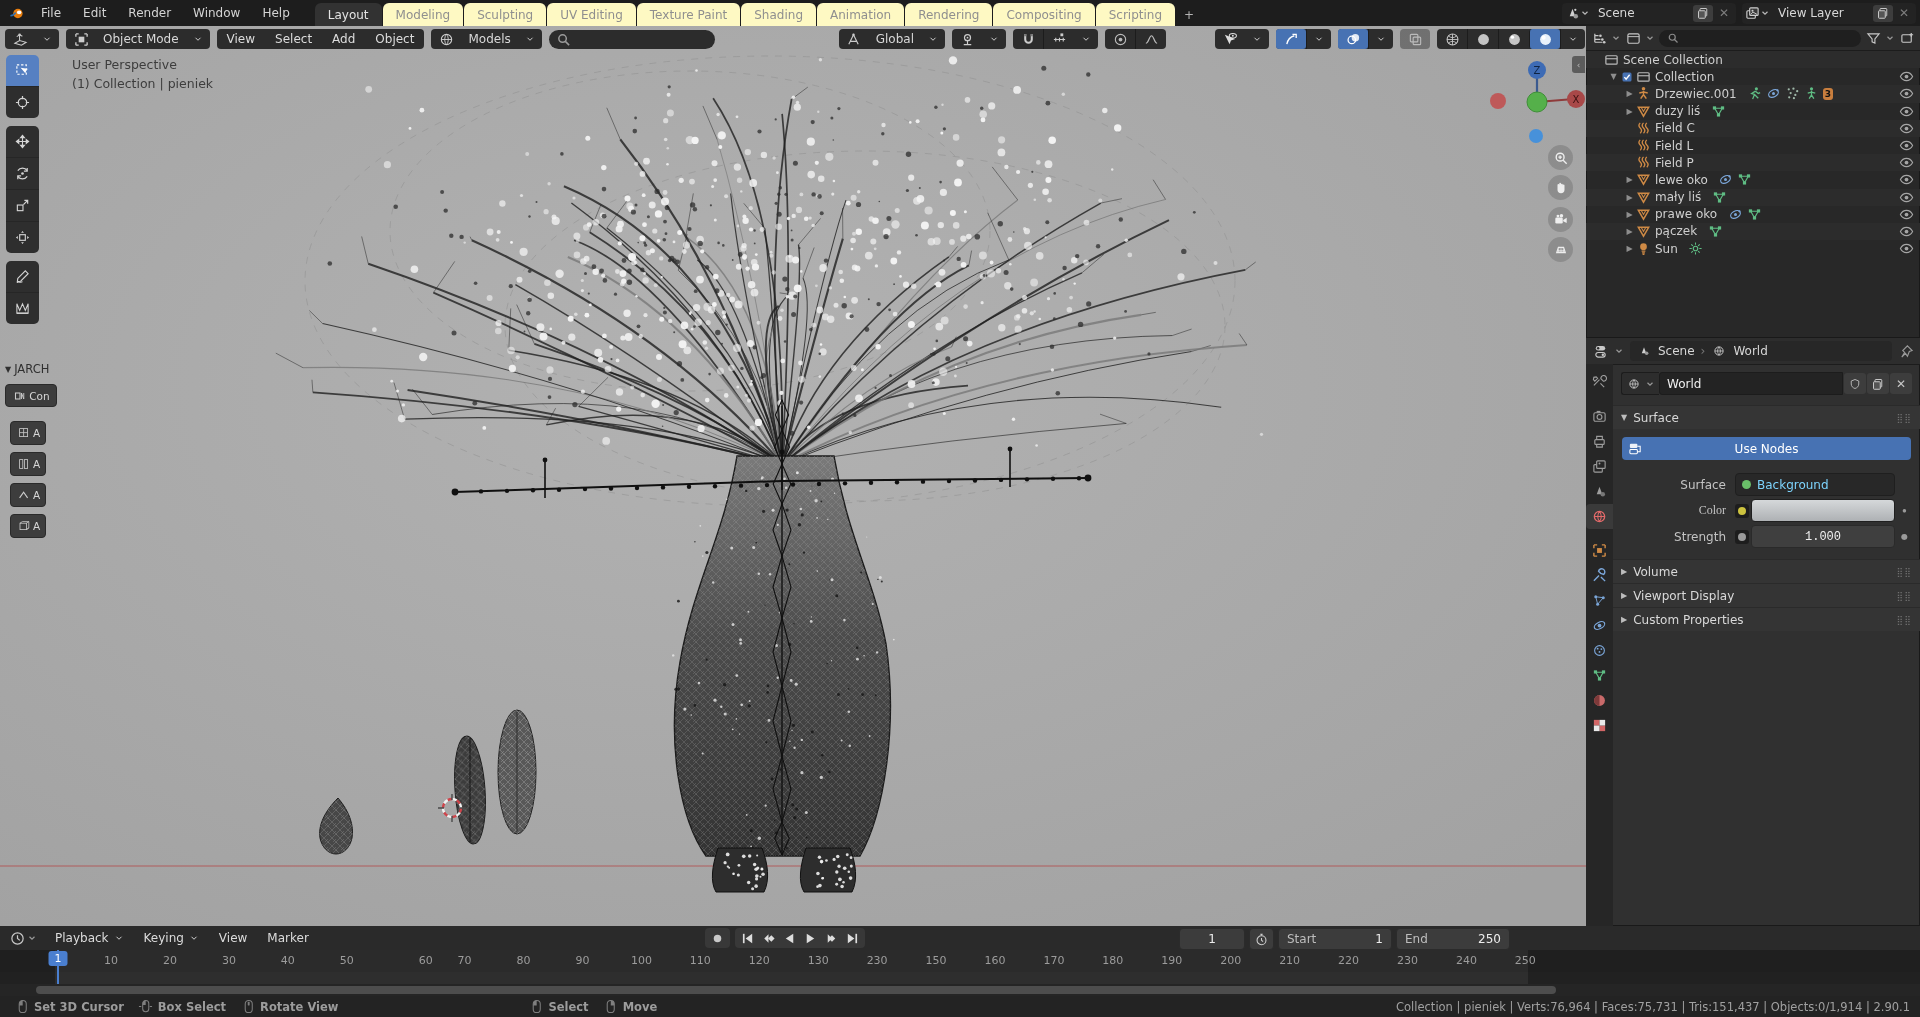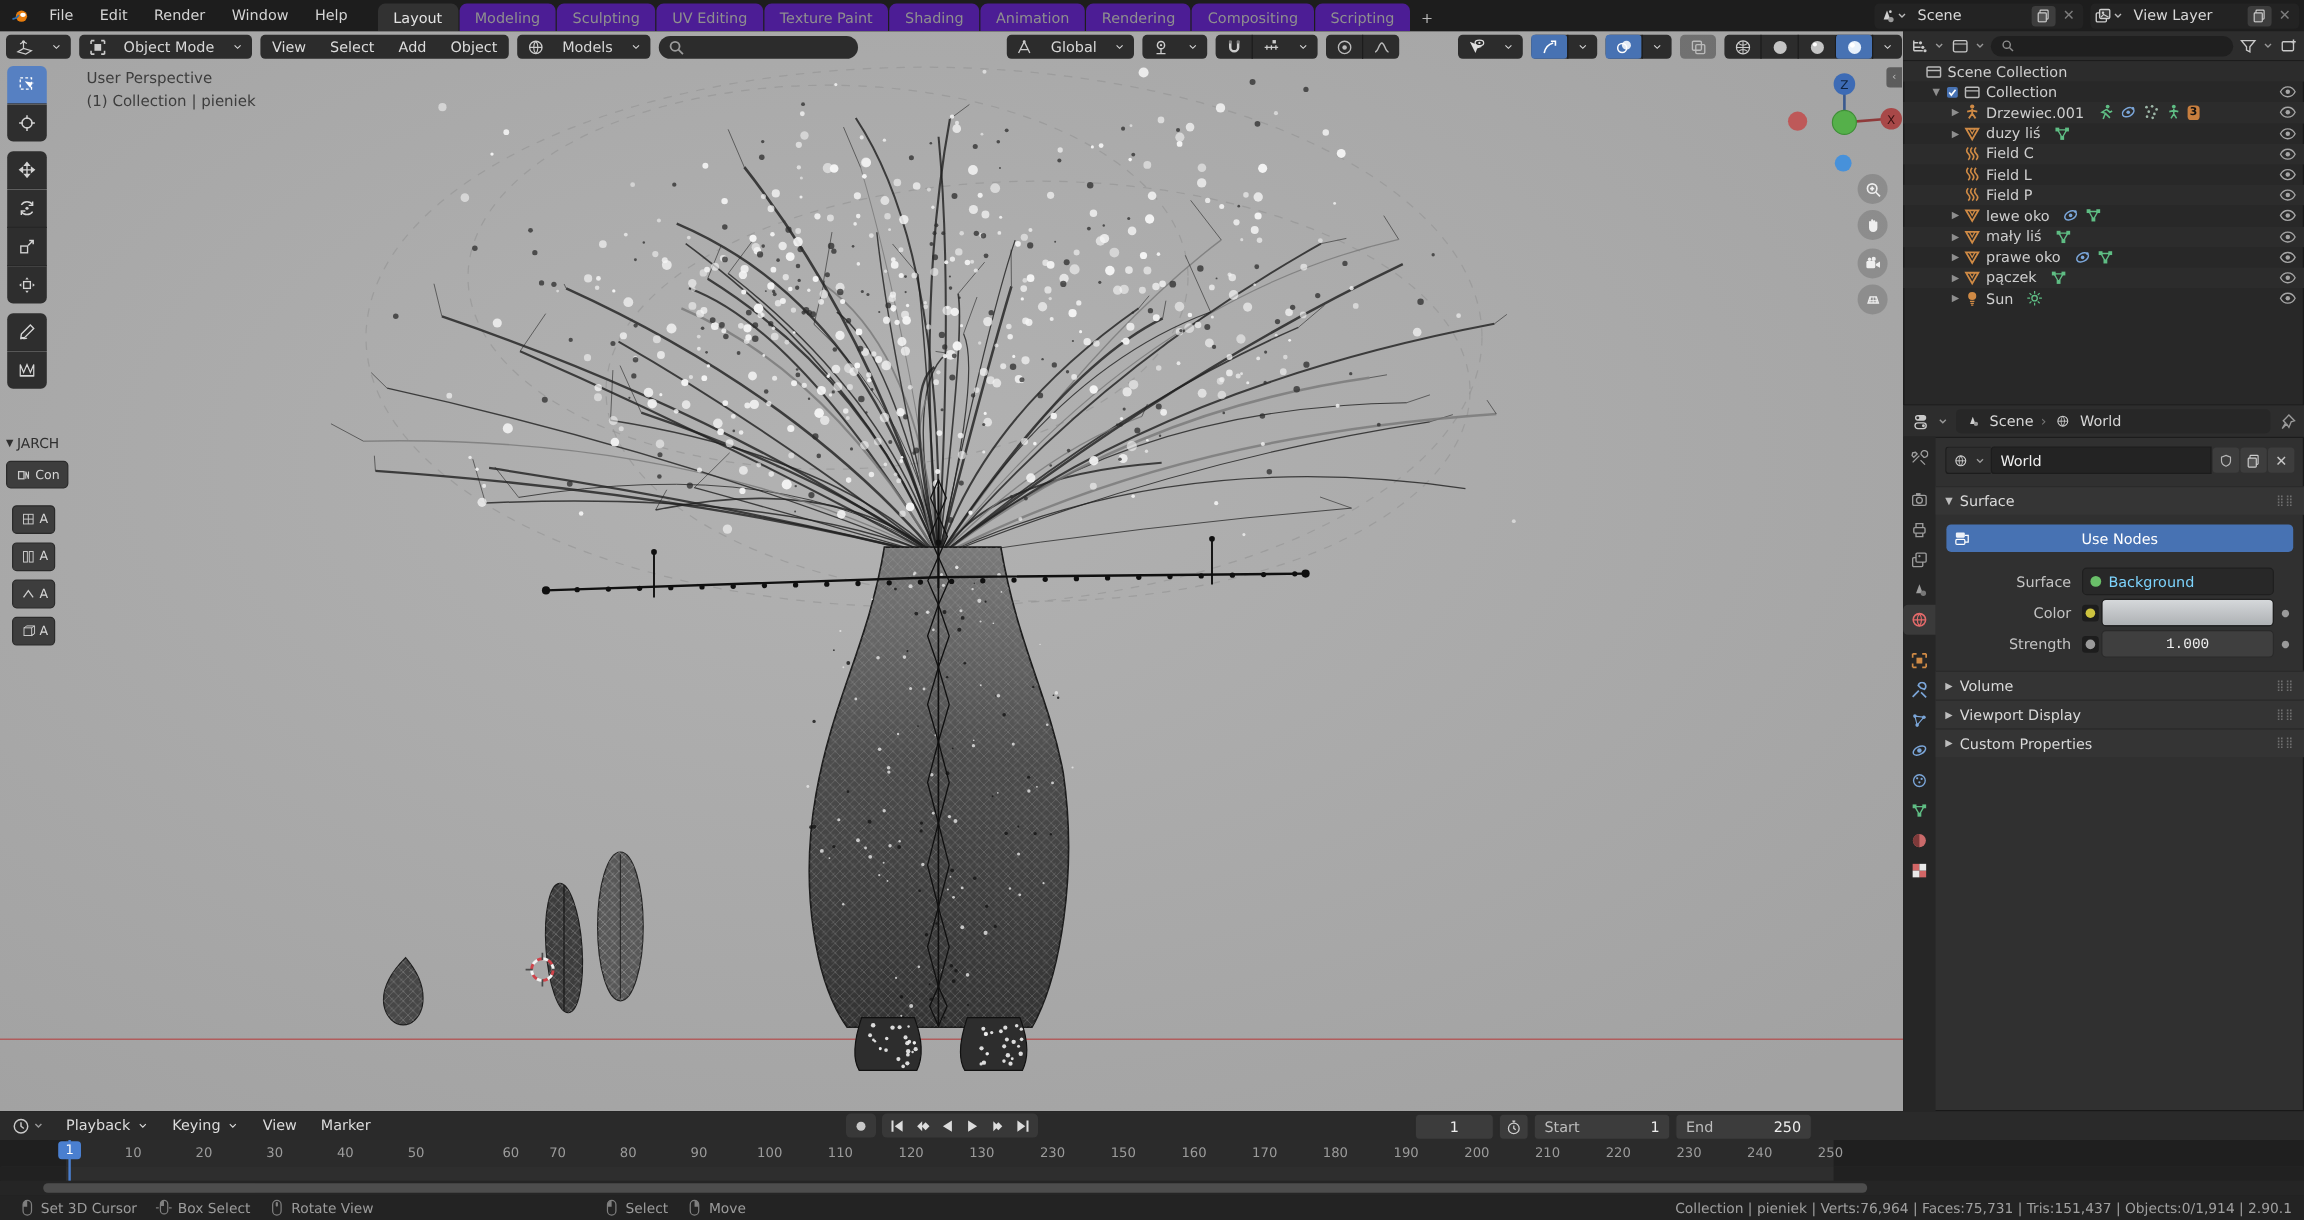--- a/index.html
+++ b/index.html
@@ -8,21 +8,21 @@
        -webkit-font-smoothing:antialiased;}
   .icon{display:inline-flex;align-items:center;justify-content:center;width:16px;height:16px;flex:none;}
   .icon svg{width:15px;height:15px;display:block;}
   .icon.sm svg{width:12px;height:12px;}
   .chev{display:inline-flex;width:10px;height:10px;flex:none;}
   .chev svg{width:10px;height:10px;}
   
   #topbar{position:absolute;left:0;top:0;width:1920px;height:26px;background:#1d1d1d;display:flex;align-items:center;}
   .menu-item{padding:0 11px;color:#d4d4d4;height:26px;display:flex;align-items:center;cursor:default;}
   #tabs{display:flex;align-items:flex-end;height:26px;margin-left:14px;}
-  .tab{height:23px;padding:0 13px;display:flex;align-items:center;background:#4c1d95;color:#8f8f8f;
+  .tab{height:23px;padding:0 13px;display:flex;align-items:center;background:#fef9c3;color:#8f8f8f;
        border-radius:6px 6px 0 0;margin-right:1px;}
   .tab.active{background:#323232;color:#e3e3e3;}
   .tab.plus{background:transparent;color:#b5b5b5;padding:0 8px;}
   #topbar-right{margin-left:auto;display:flex;gap:6px;margin-right:4px;}
   .db-selector{display:flex;align-items:center;background:#232323;border-radius:4px;height:21px;padding:0 2px;}
   .db-selector .name{padding:0 8px;color:#d8d8d8;min-width:86px;}
   .mini-btn{width:20px;height:17px;display:flex;align-items:center;justify-content:center;background:#3d3d3d;border-radius:3px;margin-left:1px;color:#c7c7c7;}
   .mini-btn.flat{background:transparent;color:#7d7d7d;}
   
   #viewport{position:absolute;left:0;top:26px;width:1586px;height:900px;background:#ababab;box-shadow:inset 0 0 0 1px #151515;}
@@ -97,21 +97,21 @@
   #ruler{position:absolute;left:0;top:24px;width:1920px;height:22px;background:#2b2b2b;overflow:hidden;}
   .offrange{position:absolute;top:0;bottom:0;background:rgba(18,18,18,.45);}
   .tick{position:absolute;top:4px;transform:translateX(-50%);color:#9c9c9c;font-size:11px;}
   #tl-track{position:absolute;left:0;top:46px;width:1920px;height:12px;background:#2e2e2e;}
   #tl-scroll{position:absolute;left:0;top:58px;width:1920px;height:12px;background:#252525;}
   #tl-thumb{position:absolute;left:36px;top:2px;width:1520px;height:8px;border-radius:4px;background:#4d4d4d;}
   #playhead{position:absolute;left:58px;top:24px;width:2px;height:34px;background:#4a7fd0;transform:translateX(-1px);}
   #playhead-badge{position:absolute;left:58px;top:25px;transform:translateX(-50%);background:#4a7fd0;color:#fff;border-radius:3px;padding:0 6px;height:15px;display:flex;align-items:center;font-size:11px;}
   
   #statusbar{position:absolute;left:0;top:996px;width:1920px;height:21px;background:#232323;display:flex;align-items:center;color:#969696;font-size:11.5px;}
-  .hint{display:flex;align-items:center;gap:4px;margin-left:14px;color:#9c9c9c;}
+  .hint{display:flex;align-items:center;gap:4px;margin-left:14px;color:#9c9c9c;font-weight:bold;}
   .hint .icon{color:#7f7f7f;}
   #status-right{margin-left:auto;margin-right:10px;color:#a0a0a0;}
 </style>
 </head>
 <body>
 
 <div id="app">
 
   <div id="topbar">
     <span class="icon" style="margin:0 6px 0 8px;">
@@ -2076,21 +2076,21 @@
         <span class="txt">Use Nodes</span>
       </div>
       <div class="prow" style="margin-top:14px;">
         <span class="plabel">Surface</span>
         <div class="pfield">
           <i style="width:9px;height:9px;border-radius:50%;background:#6abf69;display:block;"></i>
           <span>Background</span>
         </div>
         <span class="adot"> </span>
       </div>
-      <div class="prow" style="">
+      <div class="prow" style="font-family:Liberation Serif, serif;">
         <span class="plabel">Color</span>
         <span class="cdot" style="margin-right:2px;">
             <i style="background:#cdc33f;"></i>
           </span>
         <div class="swatch"></div>
         <span class="adot">●</span>
       </div>
       <div class="prow">
         <span class="plabel">Strength</span>
         <span class="cdot" style="margin-right:2px;">

